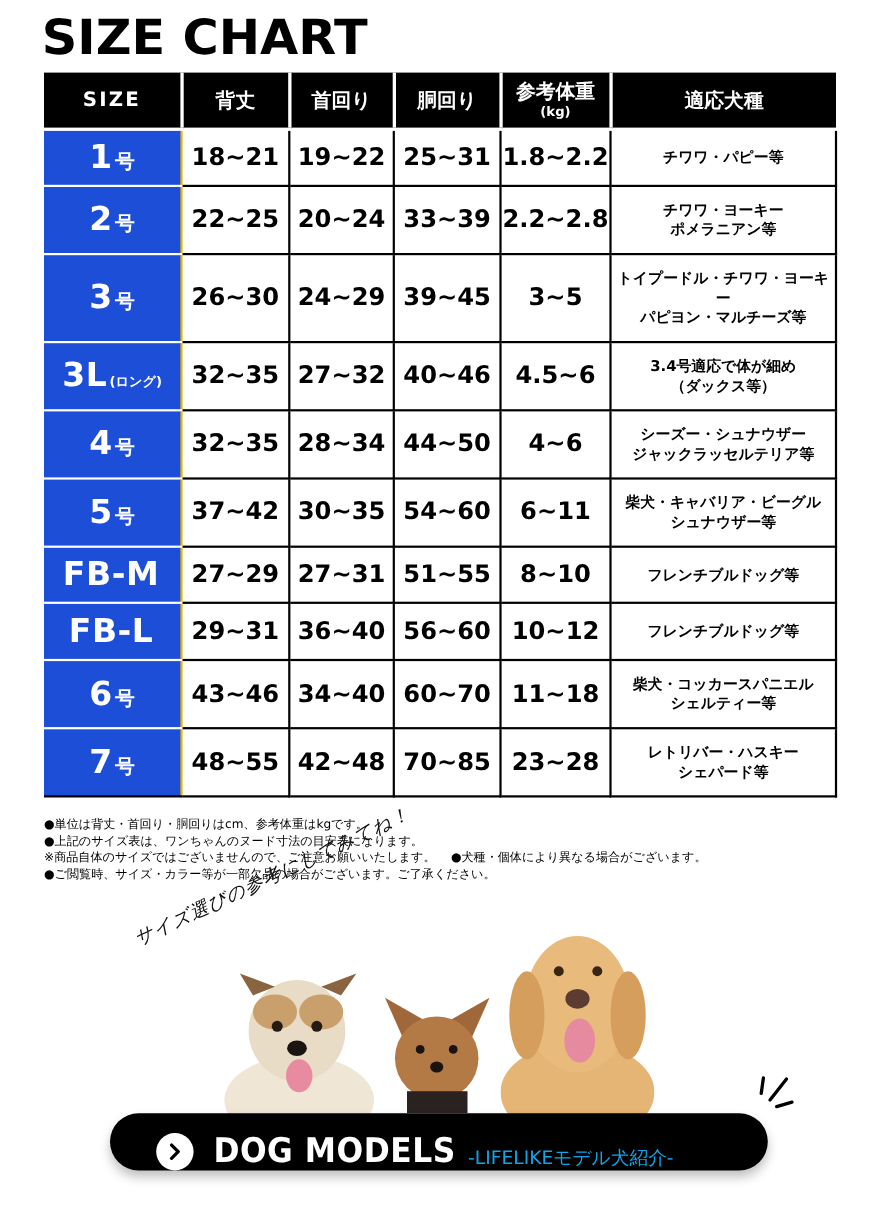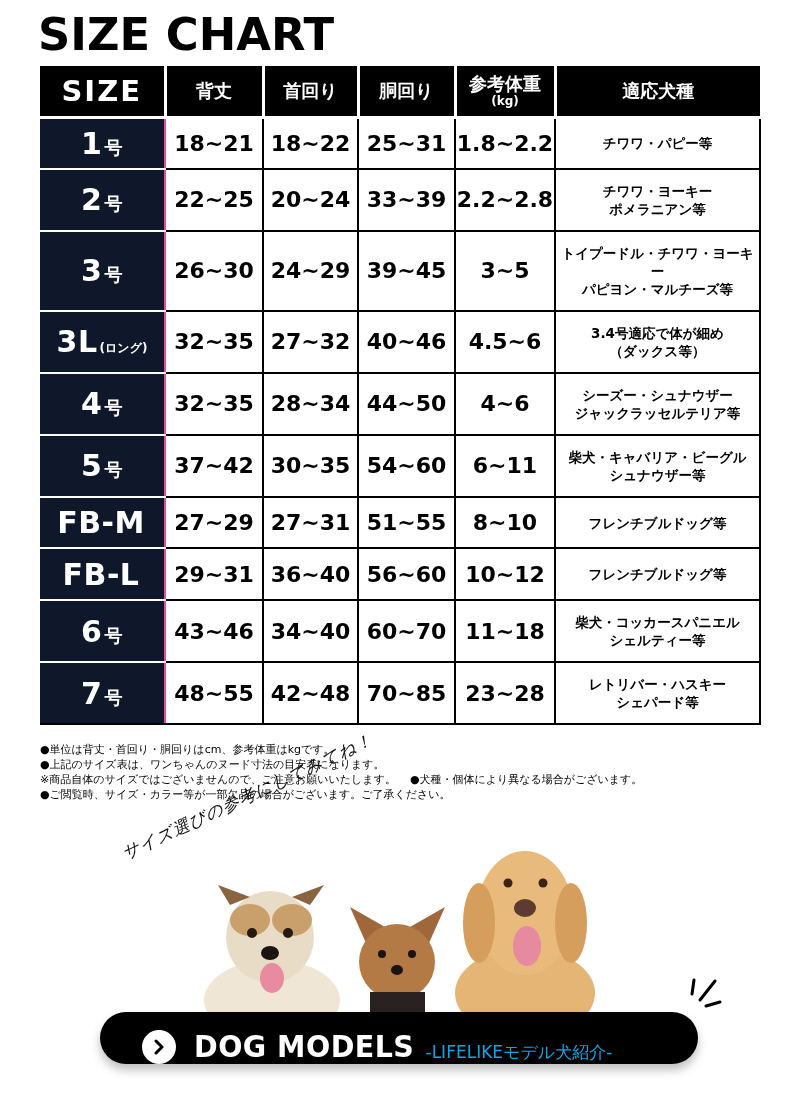--- a/index.html
+++ b/index.html
@@ -22,32 +22,32 @@
   table.chart col.c2 { width: 95px; }
   table.chart col.c3 { width: 97px; }
   table.chart col.c4 { width: 100px; }
   table.chart col.c5 { width: 205px; }
 
   table.chart th {
     background: #000; color: #fff; height: 51px;
     font-weight: bold; font-size: 18px; text-align: center; vertical-align: middle;
     border-left: 3px solid #fff; border-bottom: 3px solid #fff;
   }
-  table.chart th:first-child { border-left: none; font-size: 29px; letter-spacing: 2px; margin-left: 16px; }
+  table.chart th:first-child { border-left: none; font-size: 18px; letter-spacing: 2px; margin-left: 16px; }
   table.chart th .sub { display: block; font-size: 12px; line-height: 12px; margin-top: 1px; }
   table.chart th .main { display: block; line-height: 20px; }
 
   table.chart td {
     height: 51.7px; text-align: center; vertical-align: middle;
     border: 2px solid #000; background: #fff;
     font-weight: bold; font-size: 22px; white-space: nowrap;
   }
   table.chart td.size {
-    background: #0f172a; color: #fff; border: none;
-    border-bottom: 2px solid #fff; border-right: 2px solid #ec4899;
+    background: #1d4ed8; color: #fff; border: none;
+    border-bottom: 2px solid #fff; border-right: 2px solid #eab308;
     font-size: 30px; letter-spacing: 0.5px;
   }
   table.chart tr:last-child td.size { border-bottom: 2px solid #000; }
   table.chart td.size .suffix { font-size: 18px; margin-left: 2px; }
   table.chart td.size .suffix.small { font-size: 12px; margin-left: 2px; letter-spacing: 0; }
   table.chart td.breed {
     font-size: 13.5px; line-height: 18px; white-space: normal; padding: 12px 4px;
   }
   table.chart td.breed .ln { display: block; }
 
@@ -115,21 +115,21 @@
         <span class="main">参考体重</span>
         <span class="sub">(kg)</span>
       </th>
       <th>適応犬種</th>
     </tr>
   </thead>
   <tbody id="rows">
       <tr>
         <td class="size"><span>1</span><span class="suffix">号</span></td>
         <td>18~21</td>
-        <td>18~22</td>
+        <td>19~22</td>
         <td>25~31</td>
         <td>1.8~2.2</td>
         <td class="breed">
           <span class="ln">チワワ・パピー等</span>
         </td>
       </tr>
       <tr>
         <td class="size"><span>2</span><span class="suffix">号</span></td>
         <td>22~25</td>
         <td>20~24</td>

